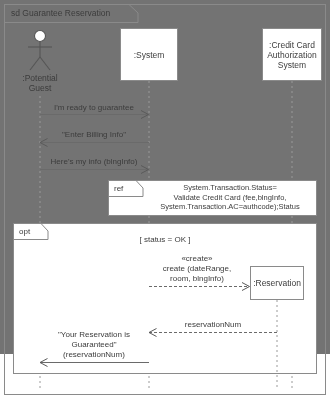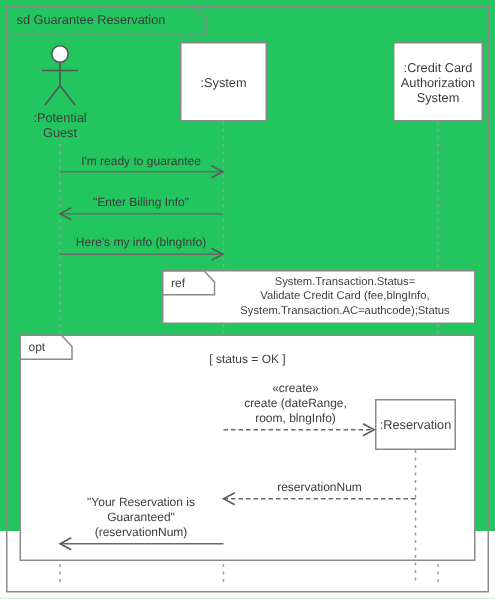--- a/index.html
+++ b/index.html
@@ -10,21 +10,21 @@
   body {
     font-family: "Liberation Sans", sans-serif;
     width: 330px;
     height: 399px;
     overflow: hidden;
   }
   #canvas {
     position: relative;
     width: 330px;
     height: 354px;
-    background: #22c55e;
+    background: #737373;
   }
   svg#diagram {
     position: absolute;
     left: 0;
     top: 0;
     width: 330px;
     height: 399px;
   }
   .frame-line {
     fill: none;

